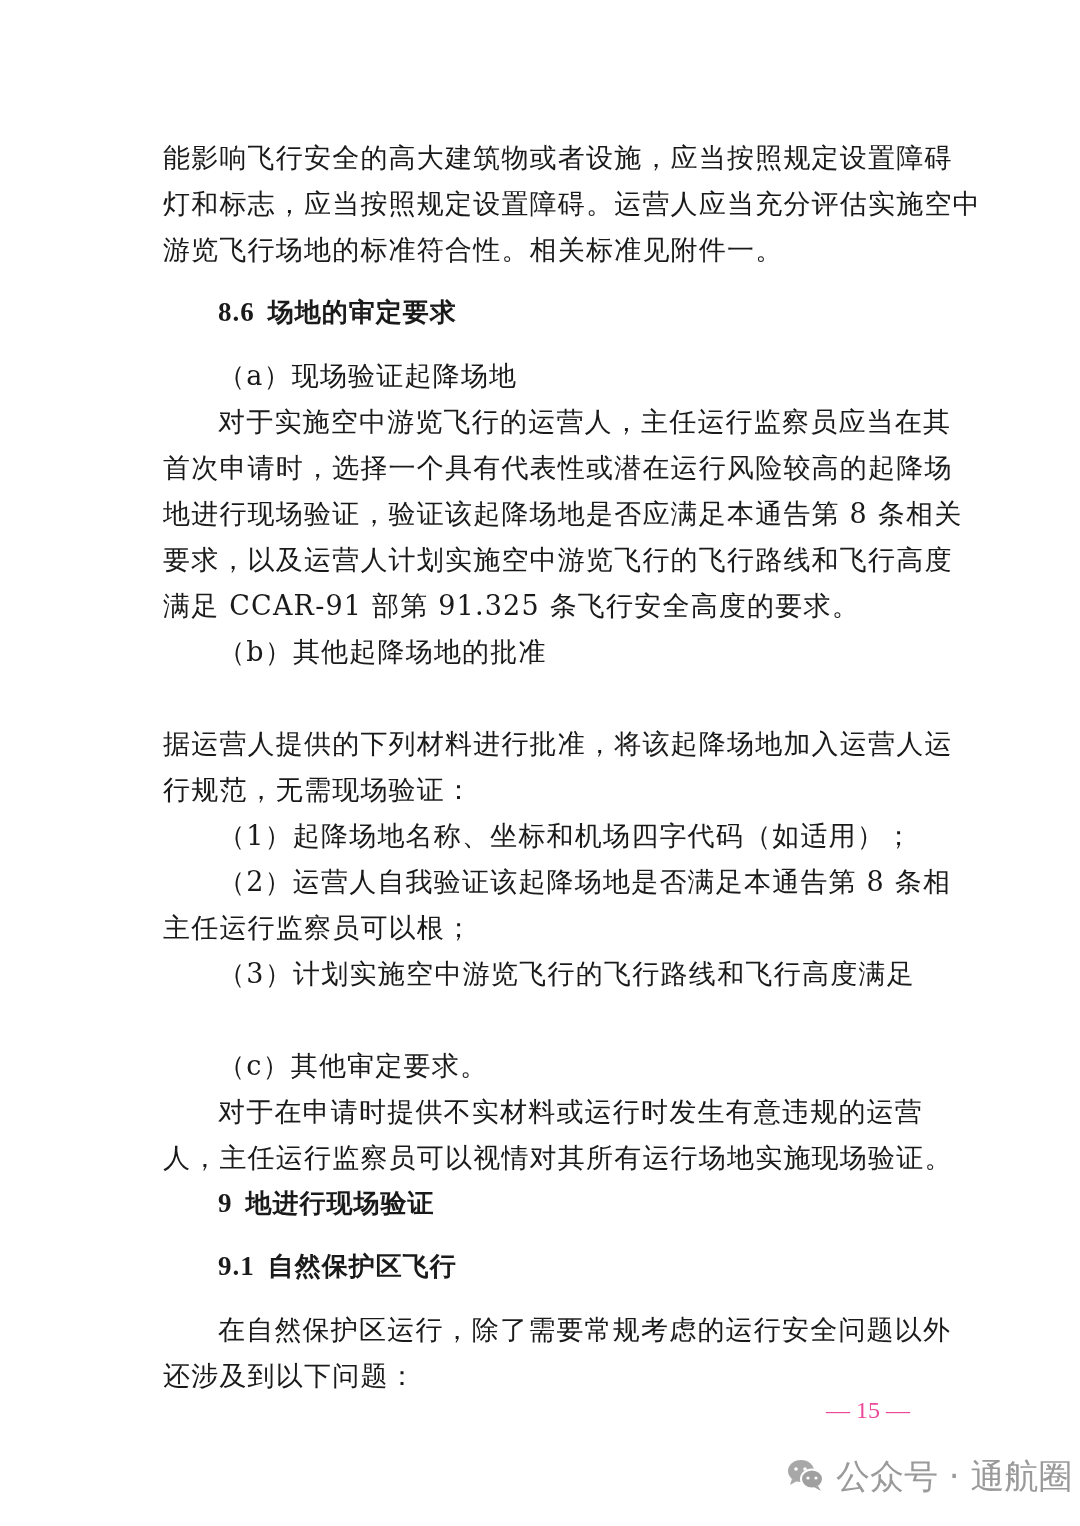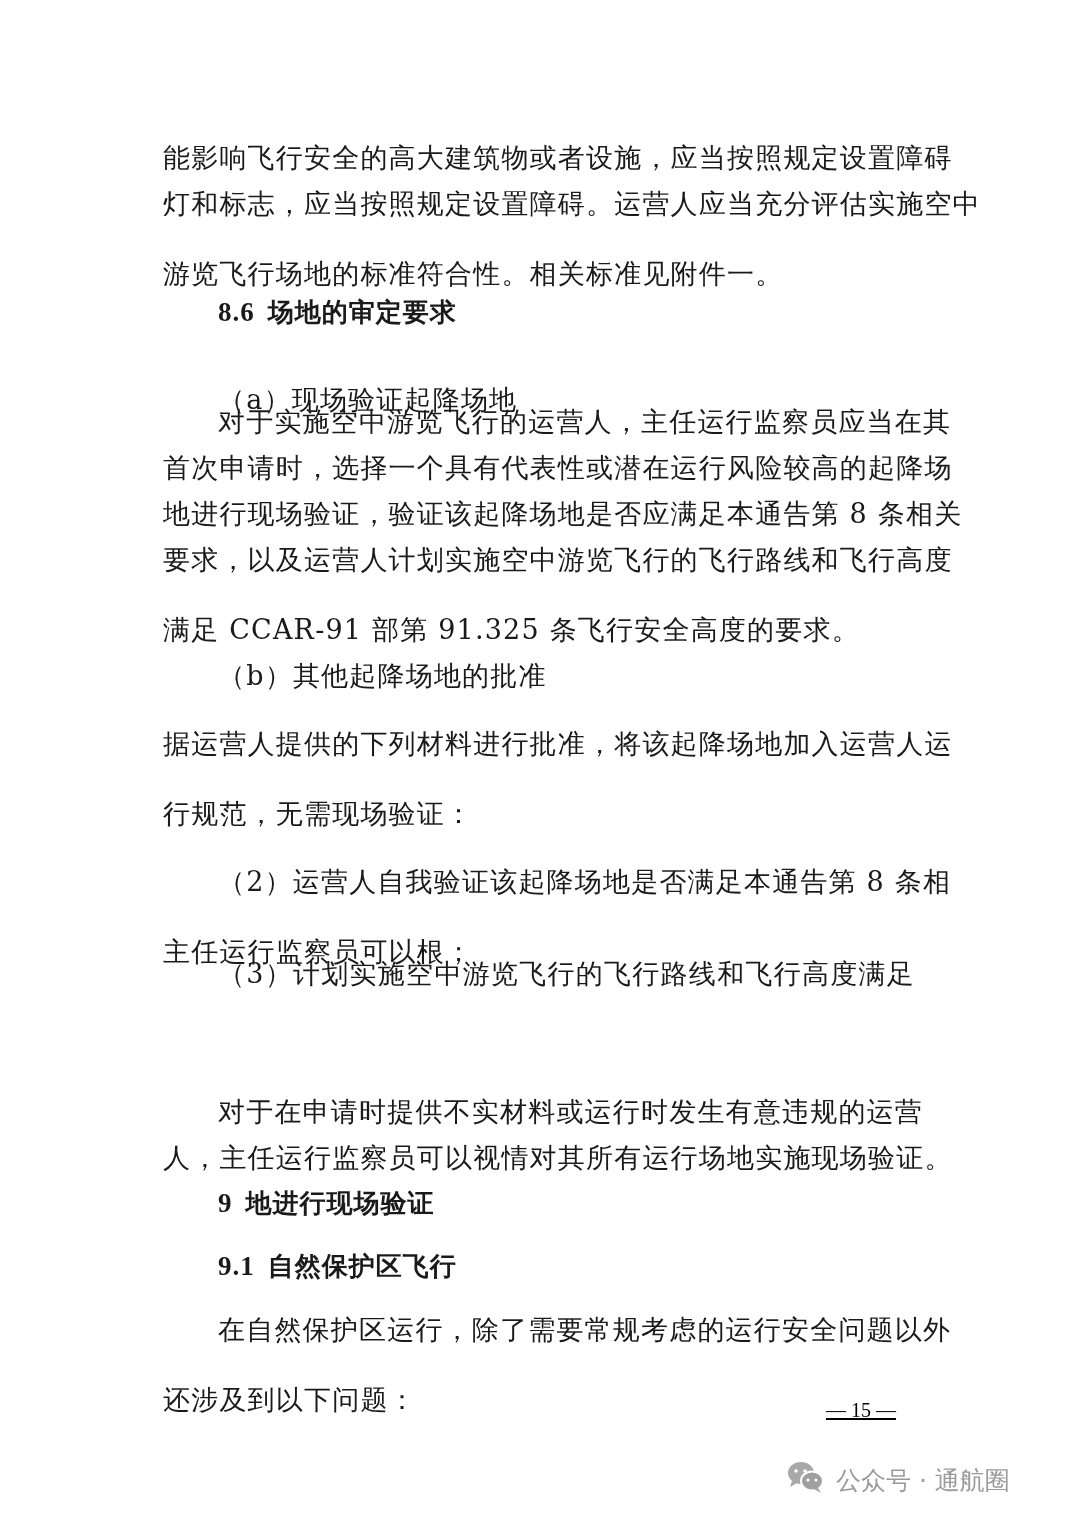--- a/index.html
+++ b/index.html
@@ -26,21 +26,21 @@
       left: 163px;
       width: 752px;
       font-size: 27px;
       line-height: 46px;
       height: 46px;
       white-space: nowrap;
       letter-spacing: 1.2px;
       text-align: justify;
       text-align-last: justify;
     }
-    .line.last { text-align-last: left; margin-top: 24px; }
+    .line.last { text-align-last: left; }
     .line.indent { left: 218px; width: 697px; }
     .heading {
       position: absolute;
       left: 218px;
       font-size: 26px;
       font-weight: bold;
       line-height: 46px;
       height: 46px;
       white-space: nowrap;
       letter-spacing: 1px;
@@ -48,36 +48,35 @@
     }
     .heading .num {
       font-family: "Liberation Serif", "DejaVu Serif", serif;
       margin-right: 13px;
       font-size: 27px;
     }
     .page-number {
       position: absolute;
       left: 826px;
       top: 1395px;
-      font-size: 20px;
+      font-size: 24px;
       line-height: 30px;
       font-family: "Liberation Serif", "DejaVu Serif", serif;
-      color: #000000;
+      color: #ec4899;
       white-space: nowrap;
-      text-decoration: underline;
     }
     .watermark {
       position: absolute;
       left: 786px;
       top: 1460px;
       height: 40px;
       display: flex;
-      align-items: center;
+      align-items: flex-end;
       color: #9a9a9a;
-      font-size: 25px;
+      font-size: 34px;
       font-family: "DejaVu Sans", "Liberation Sans", sans-serif;
       white-space: nowrap;
     }
     .watermark svg { margin-right: 10px; }
   </style>
 </head>
 <body>
 
 <div class="page">
 
@@ -93,24 +92,26 @@
   <div class="line indent" style="top:399px">对于实施空中游览飞行的运营人，主任运行监察员应当在其</div>
   <div class="line" style="top:445px">首次申请时，选择一个具有代表性或潜在运行风险较高的起降场</div>
   <div class="line" style="top:491px">地进行现场验证，验证该起降场地是否应满足本通告第 8 条相关</div>
   <div class="line" style="top:537px">要求，以及运营人计划实施空中游览飞行的飞行路线和飞行高度</div>
   <div class="line last" style="top:583px">满足 CCAR-91 部第 91.325 条飞行安全高度的要求。</div>
 
   <div class="line indent last" style="top:629px">（b）其他起降场地的批准</div>
   <div class="line" style="top:721px">据运营人提供的下列材料进行批准，将该起降场地加入运营人运</div>
   <div class="line last" style="top:767px">行规范，无需现场验证：</div>
 
+  <div class="line indent last" style="top:813px">（1）起降场地名称、坐标和机场四字代码（如适用）；</div>
   <div class="line indent" style="top:859px">（2）运营人自我验证该起降场地是否满足本通告第 8 条相</div>
   <div class="line last" style="top:905px">主任运行监察员可以根；</div>
   <div class="line indent" style="top:951px">（3）计划实施空中游览飞行的飞行路线和飞行高度满足</div>
 
+  <div class="line indent last" style="top:1043px">（c）其他审定要求。</div>
   <div class="line indent" style="top:1089px">对于在申请时提供不实材料或运行时发生有意违规的运营</div>
   <div class="line" style="top:1135px">人，主任运行监察员可以视情对其所有运行场地实施现场验证。</div>
 
   <div class="heading" style="top:1180px">
     <span class="num">9</span><span>地进行现场验证</span>
   </div>
 
   <div class="heading" style="top:1243px">
     <span class="num">9.1</span><span>自然保护区飞行</span>
   </div>

